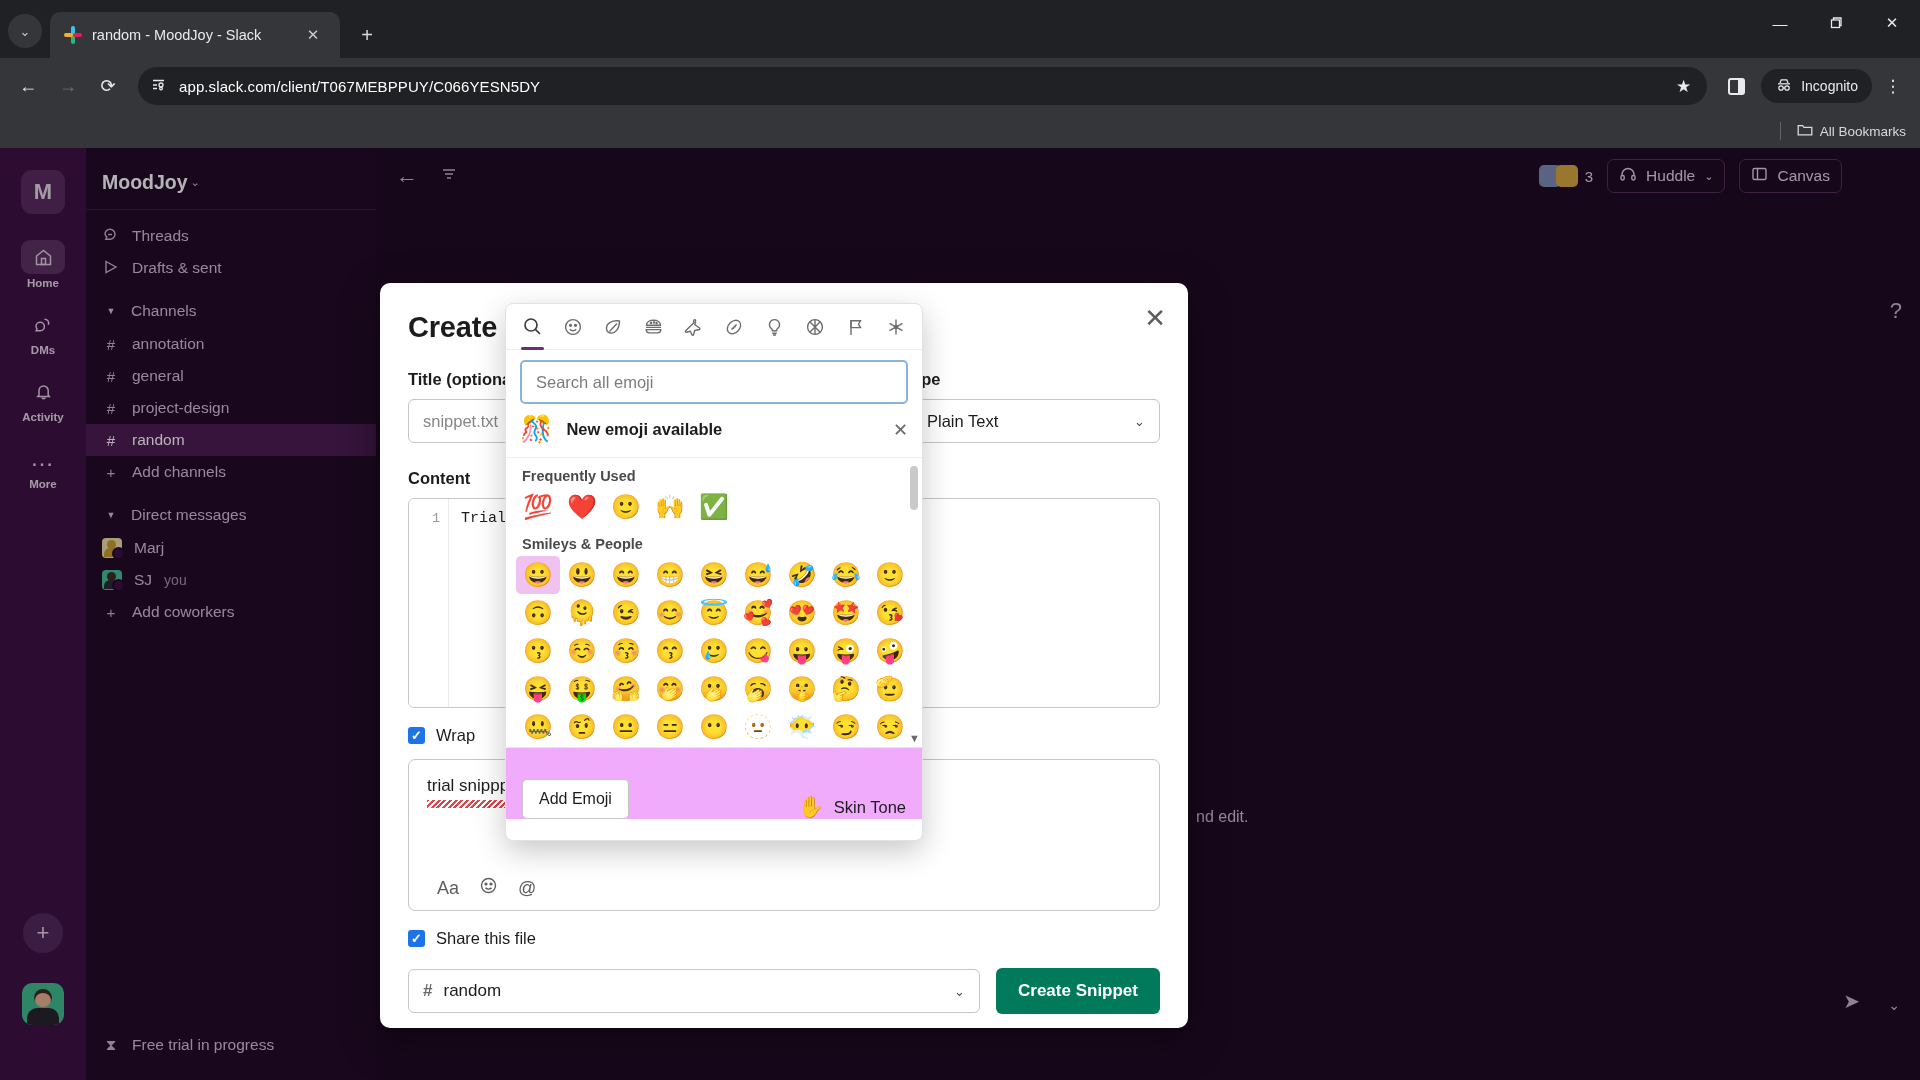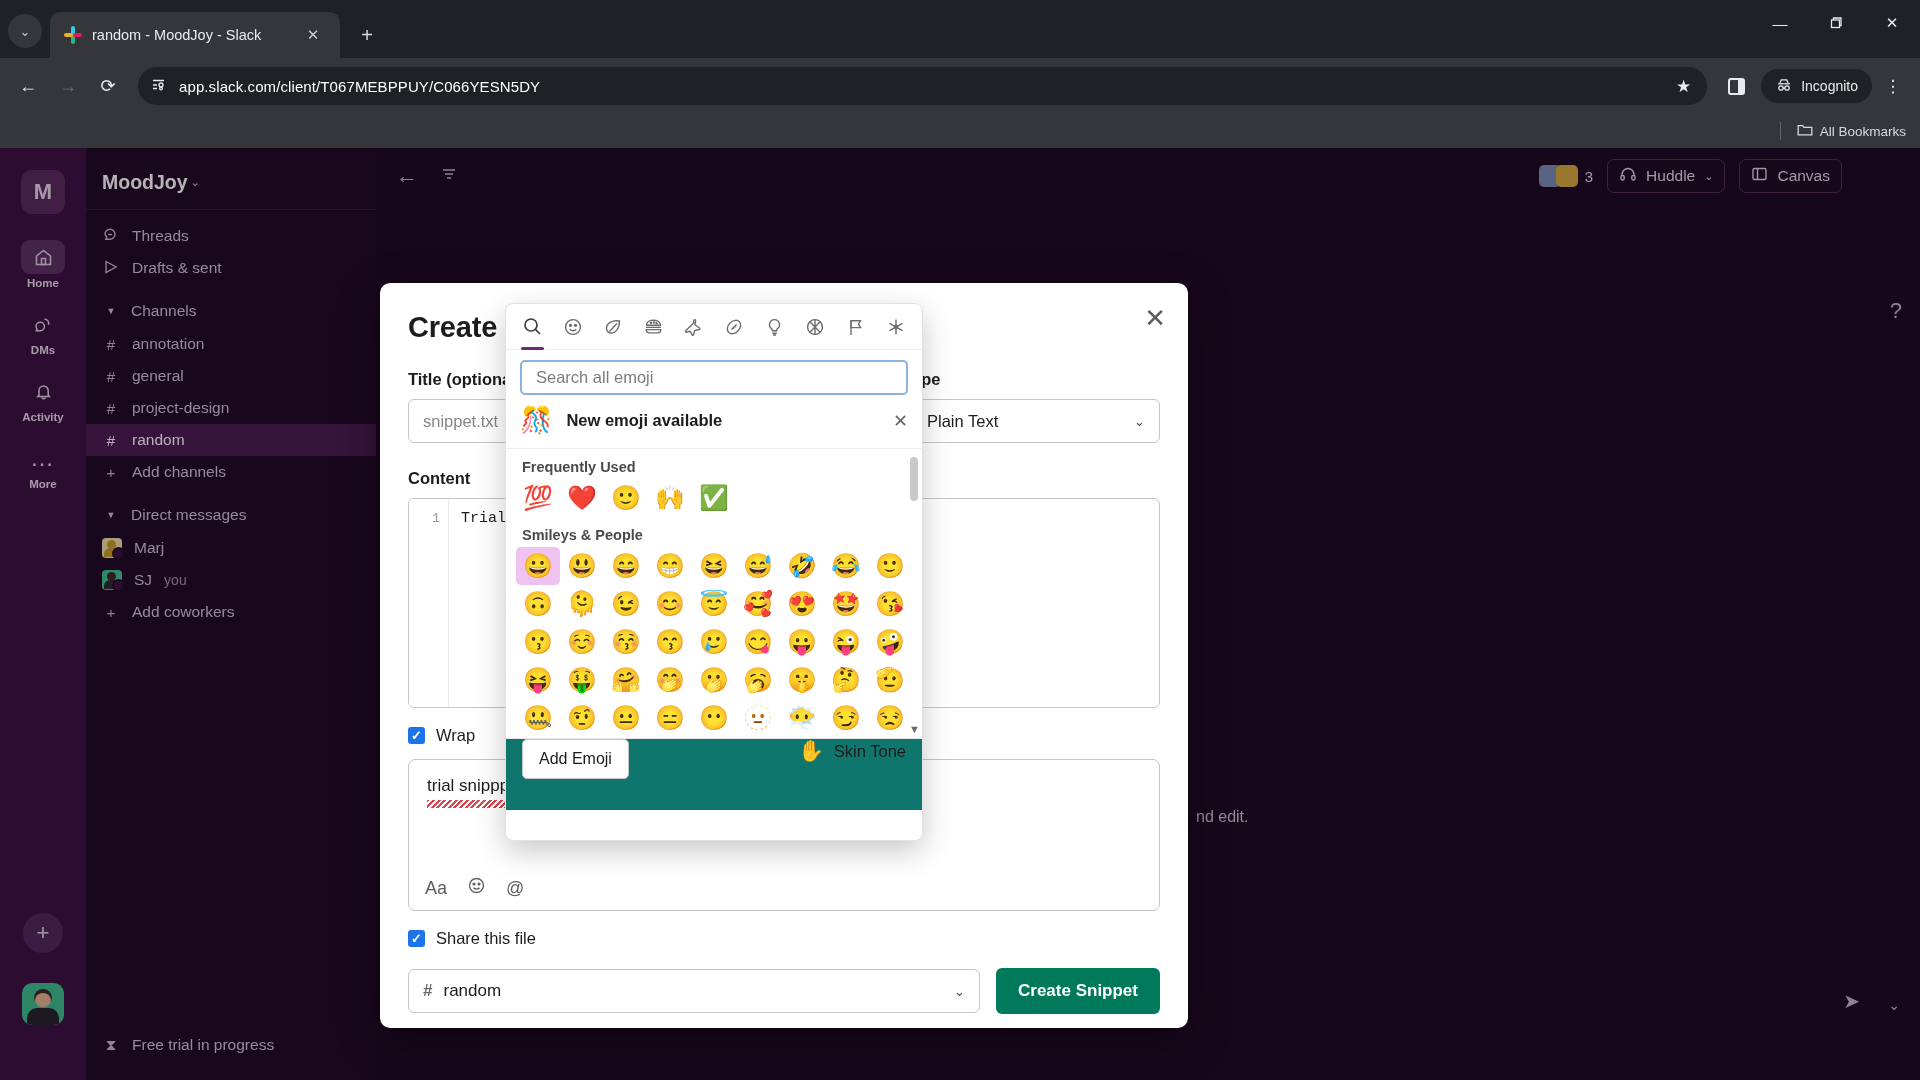--- a/index.html
+++ b/index.html
@@ -187,21 +187,21 @@
   .cbox::after { content:"✓"; position:absolute; inset:0; color:#fff; font-size:13px;
                  display:flex; align-items:center; justify-content:center; font-weight:700;}
   .checkrow span { font-size:16.5px; color:#1d1c1d; }
   .msgbox {
     margin-top:14px; height:152px; border:1px solid #c6c6c8; border-radius:7px;
     position:relative;
   }
   .msgtext { padding:16px 18px; font-size:17px; color:#1d1c1d; position:relative; display:inline-block;}
   .squiggle { position:absolute; left:18px; top:40px; width:100px; height:8px;
     background:repeating-linear-gradient(135deg,#d4333a 0 2px, transparent 2px 4px); opacity:.9;}
-  .msgtools { position:absolute; left:16px; bottom:10px; display:flex; gap:20px;
+  .msgtools { position:absolute; left:28px; bottom:10px; display:flex; gap:20px;
               color:#5e5e60; font-size:18px; align-items:center;}
   .bottomrow { display:flex; align-items:center; margin-top:20px; gap:16px; }
   .chanselect {
     flex:1; height:44px; border:1px solid #c6c6c8; border-radius:6px;
     display:flex; align-items:center; padding:0 14px; gap:11px; color:#1d1c1d; font-size:17px;
   }
   .chanselect .chev { margin-left:auto; color:#4a4a4c; font-size:13px;}
   .primary-btn {
     background:#007a5a; color:#fff; font-size:17px; font-weight:700;
     border-radius:6px; padding:13px 22px; white-space:nowrap;
@@ -214,39 +214,39 @@
     box-shadow:0 10px 30px rgba(0,0,0,.22); overflow:hidden;
   }
   .picker-tabs { height:46px; display:flex; align-items:center; padding:0 6px;
                  border-bottom:1px solid #ededed; }
   .ptab { flex:1; display:flex; align-items:center; justify-content:center;
           height:44px; position:relative; color:#5c5c5e; font-size:19px;}
   .ptab.active::after { content:""; position:absolute; bottom:-1px; left:22%; right:22%;
                         height:3px; background:#6b2d73; border-radius:2px;}
   .psearch-wrap { padding:10px 14px 6px; }
   .psearch {
-    height:35px; border:2px solid #8ab4dd; border-radius:5px; display:flex;
+    height:44px; border:2px solid #8ab4dd; border-radius:5px; display:flex;
     align-items:center; padding:0 14px; color:#7c7c7e; font-size:16.5px;
   }
   .pbanner { display:flex; align-items:center; gap:14px; padding:4px 14px 12px; }
   .pbanner .bemoji { font-size:26px; }
   .pbanner .btext { font-weight:700; font-size:16.5px; color:#1d1c1d; }
   .pbanner .bclose { margin-left:auto; color:#6a6a6c; font-size:18px; }
   .pscroll { position:relative; height:290px; overflow:hidden; border-top:1px solid #efefef;}
   .pgroup-h { font-size:14.5px; font-weight:700; color:#4a4a4c; padding:10px 16px 4px;}
   .egrid { display:grid; grid-template-columns:repeat(9,1fr); padding:0 10px; }
   .egrid.freq { grid-template-columns:repeat(9,1fr); }
   .ecell { height:38px; display:flex; align-items:center; justify-content:center; font-size:24px;
            border-radius:5px;}
   .ecell.sel { background:#f0c2f0; }
   .pscrollbar { position:absolute; right:4px; top:8px; width:8px; height:274px; }
   .pscrollbar .thumb { width:8px; height:44px; background:#c9c9cb; border-radius:4px;}
   .pscrollbar .arrow { position:absolute; bottom:-4px; left:-1px; color:#6a6a6c; font-size:11px;}
-  .pfoot { height:72px; background:#0f766e; border-top:1px solid #e8e8e8;
-           display:flex; align-items:flex-start; padding:0 16px; }
+  .pfoot { height:72px; background:#f0abfc; border-top:1px solid #e8e8e8;
+           display:flex; align-items:flex-end; padding:0 16px; }
   .addemoji { border:1px solid #c6c6c8; background:#fff; border-radius:5px;
               padding:10px 16px; font-size:16px; color:#1d1c1d; }
   .skintone { margin-left:auto; display:flex; align-items:center; gap:9px;
               font-size:16.5px; color:#1d1c1d;}
 </style>
 </head>
 <body>
 
 <div class="browser">
 

